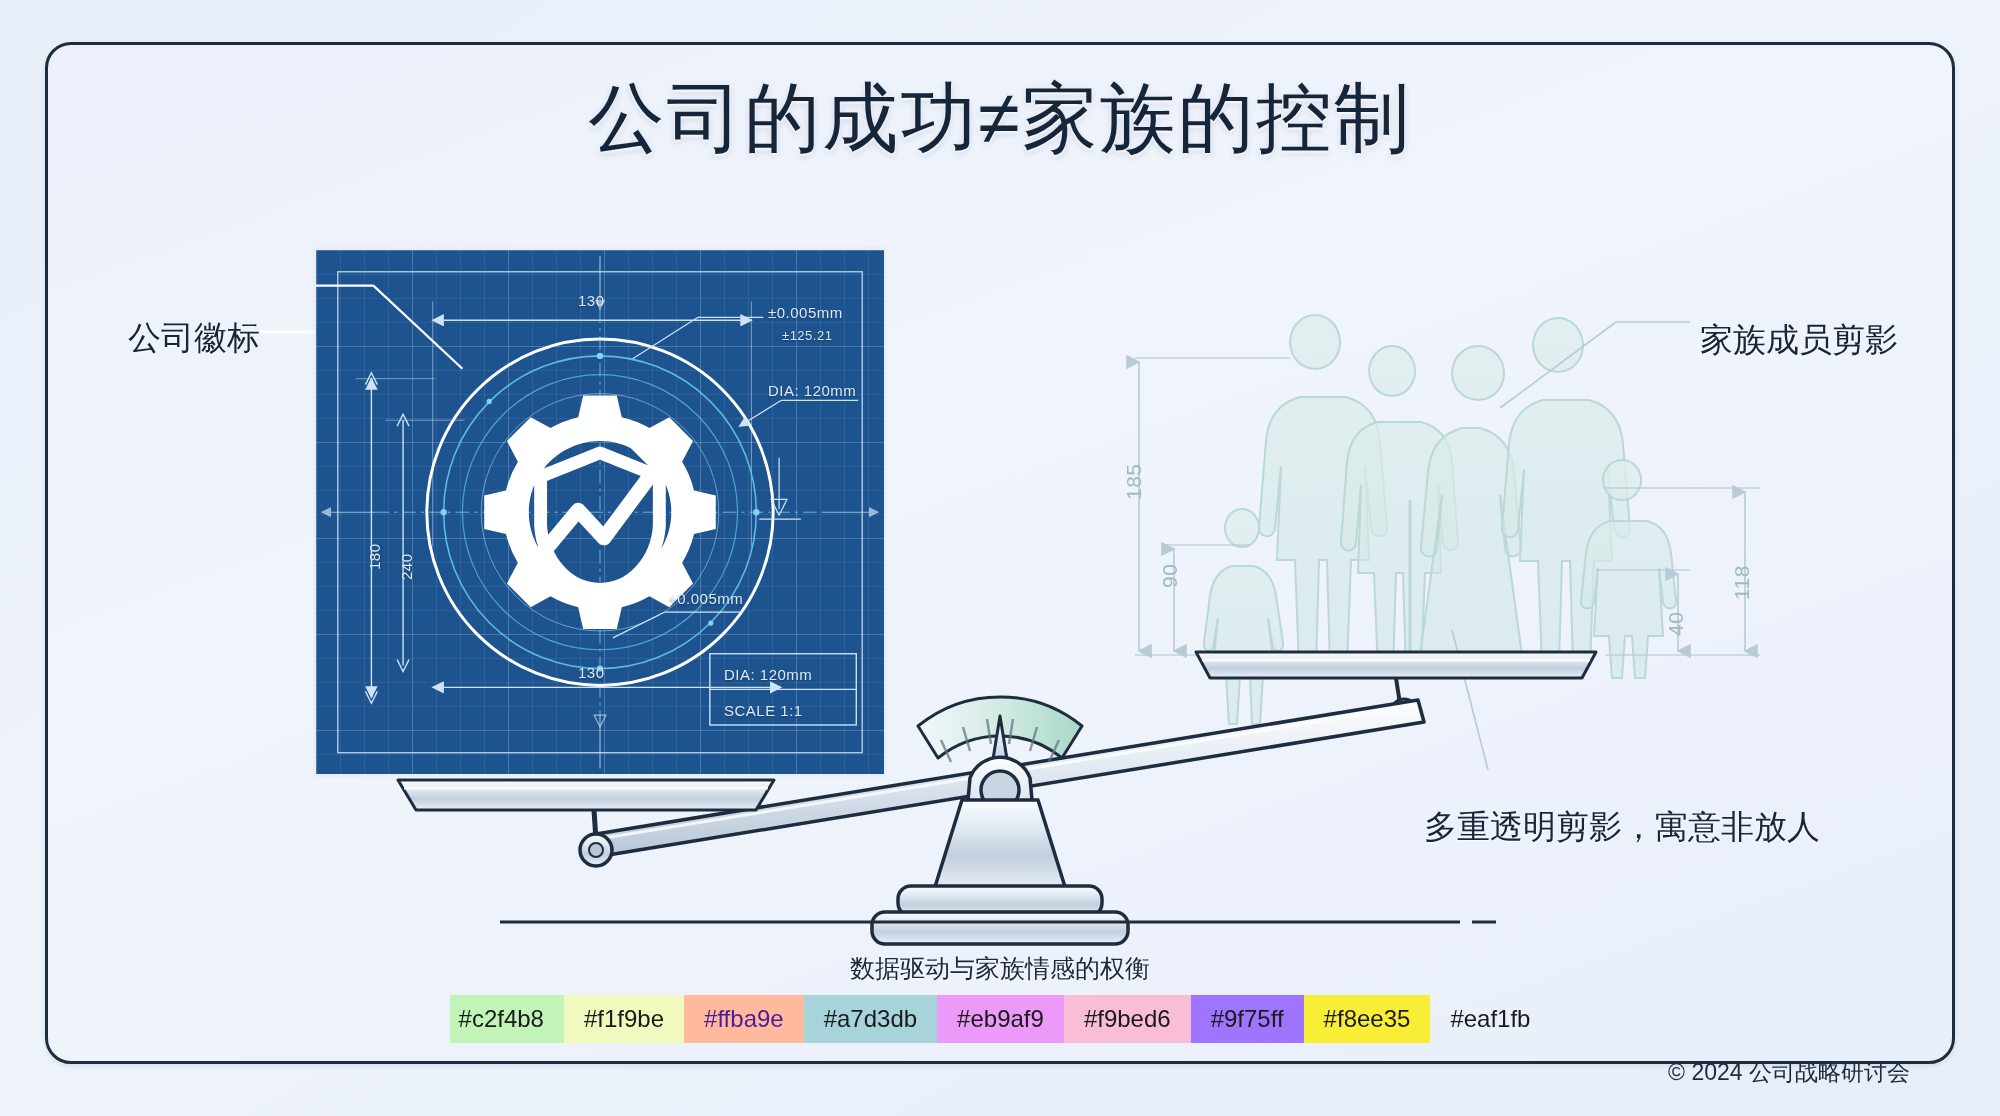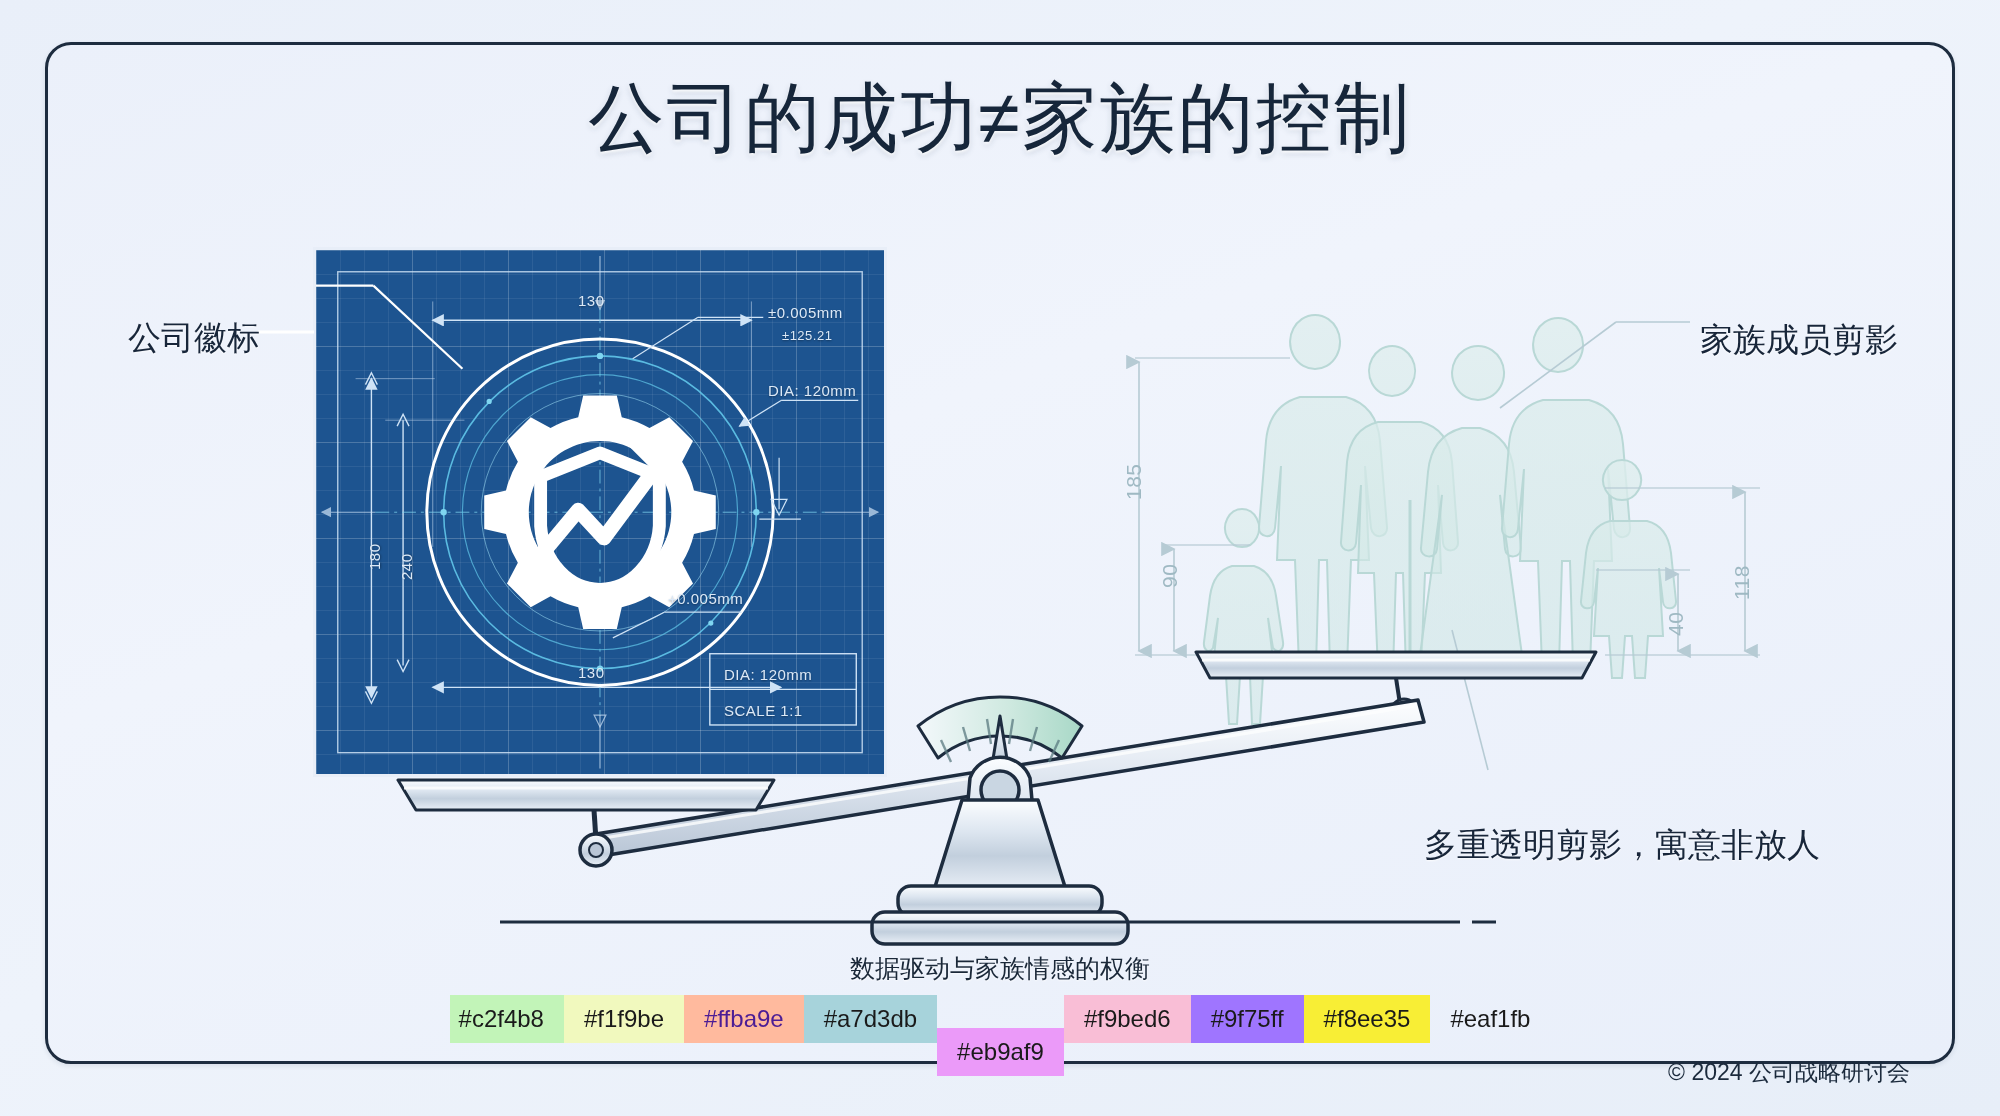--- a/index.html
+++ b/index.html
@@ -380,38 +380,38 @@
     <line x1="258" y1="332" x2="314" y2="332" stroke="#ffffff" stroke-width="3"></line>
   </svg>
 
   <div class="bp-txt" style="left:1122px; top:500px; color:#9fb9c3; font-size:21px; transform:rotate(-90deg); transform-origin:left top; text-shadow:none;">185</div>
   <div class="bp-txt" style="left:1158px; top:588px; color:#9fb9c3; font-size:21px; transform:rotate(-90deg); transform-origin:left top; text-shadow:none;">90</div>
   <div class="bp-txt" style="left:1730px; top:600px; color:#9fb9c3; font-size:21px; transform:rotate(-90deg); transform-origin:left top; text-shadow:none;">118</div>
   <div class="bp-txt" style="left:1664px; top:636px; color:#9fb9c3; font-size:21px; transform:rotate(-90deg); transform-origin:left top; text-shadow:none;">40</div>
 
   <div class="anno" style="left:128px; top:316px;">公司徽标</div>
   <div class="anno" style="left:1700px; top:318px;text-align:center;">家族成员剪影</div>
-  <div class="anno" style="left:1424px; top:823px;">多重透明剪影，寓意非放人</div>
+  <div class="anno" style="left:1424px; top:805px;">多重透明剪影，寓意非放人</div>
 
   <div id="caption">数据驱动与家族情感的权衡</div>
 
   <div id="swatches">
     <div class="swatch" style="background: rgb(194, 244, 184); color: rgb(26, 26, 26); padding-left: 9px;">
         <span>#c2f4b8</span>
       </div>
     <div class="swatch" style="background: rgb(241, 249, 190); color: rgb(26, 26, 26);">
         <span>#f1f9be</span>
       </div>
     <div class="swatch" style="background: rgb(255, 186, 158); color: #4c1d95;">
         <span>#ffba9e</span>
       </div>
     <div class="swatch" style="background: rgb(167, 211, 219); color: rgb(26, 26, 26);">
         <span>#a7d3db</span>
       </div>
-    <div class="swatch" style="background: rgb(235, 154, 249); color: rgb(26, 26, 26); margin-top: 33px;">
+    <div class="swatch" style="background: rgb(235, 154, 249); color: rgb(26, 26, 26);">
         <span>#eb9af9</span>
       </div>
     <div class="swatch" style="background: rgb(249, 190, 214); color: rgb(26, 26, 26);">
         <span>#f9bed6</span>
       </div>
     <div class="swatch" style="background: rgb(159, 117, 255); color: rgb(26, 26, 26);">
         <span>#9f75ff</span>
       </div>
     <div class="swatch" style="background: rgb(248, 238, 53); color: rgb(26, 26, 26);">
         <span>#f8ee35</span>

